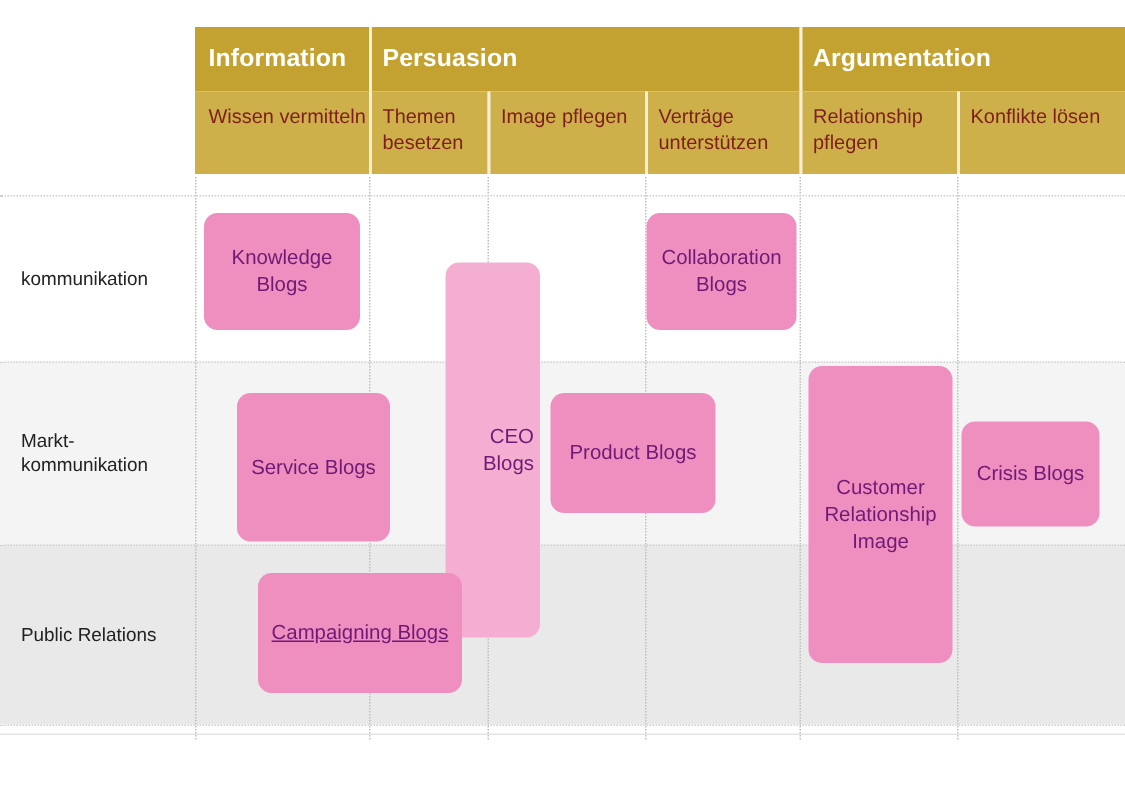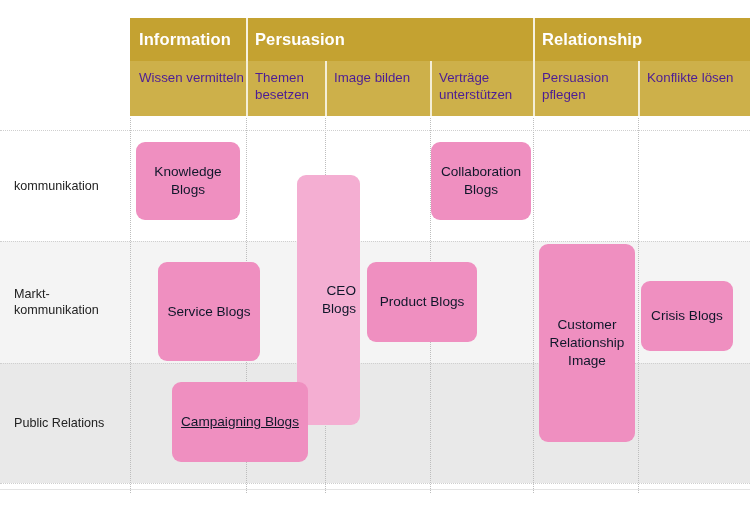--- a/index.html
+++ b/index.html
@@ -41,21 +41,21 @@
     align-items: center;
     padding-left: 9px;
     letter-spacing: .1px;
   }
 
   .hdr-sub {
     position: absolute;
     top: 61px;
     height: 55px;
     background: #cdb04a;
-    color: #4c1d95;
+    color: #7f1d1d;
     font-size: 13.3px;
     line-height: 17px;
     padding: 8px 0 0 9px;
   }
 
   
   .hdr-sub-sep {
     position: absolute;
     top: 61px;
     height: 55px;
@@ -97,21 +97,21 @@
     width: 112px;
     color: #222222;
     font-size: 12.6px;
     line-height: 16px;
   }
 
   
   .box {
     position: absolute;
     border-radius: 9px;
-    color: #0f172a;
+    color: #701a75;
     display: flex;
     align-items: center;
     justify-content: center;
     text-align: center;
     font-size: 13.6px;
     line-height: 18px;
     padding: 2px 4px;
   }
   .box.solid  { background: #ef8fc0; }
   .box.light  { background: #f4aed2; }
@@ -144,34 +144,34 @@
 
   <div id="group-headers">
       <div class="hdr-group" style="left: 130px; width: 116px;">
         <span>Information</span>
       </div>
       <div class="hdr-group" style="left: 246px; width: 287px;">
         <span>Persuasion</span>
       </div>
       <div class="hdr-group-sep" style="left: 246px;"></div>
       <div class="hdr-group" style="left: 533px; width: 217px;">
-        <span>Relationship</span>
+        <span>Argumentation</span>
       </div>
       <div class="hdr-group-sep" style="left: 533px;"></div>
     </div>
 
   <div id="sub-headers">
       <div class="hdr-sub" style="left: 130px; width: 116px;"><span>Wissen vermitteln</span></div>
       <div class="hdr-sub" style="left: 246px; width: 79px;"><span>Themen besetzen</span></div>
       <div class="hdr-sub-sep" style="left: 246px;"></div>
-      <div class="hdr-sub" style="left: 325px; width: 105px;"><span>Image bilden</span></div>
+      <div class="hdr-sub" style="left: 325px; width: 105px;"><span>Image pflegen</span></div>
       <div class="hdr-sub-sep" style="left: 325px;"></div>
       <div class="hdr-sub" style="left: 430px; width: 103px;"><span>Verträge unterstützen</span></div>
       <div class="hdr-sub-sep" style="left: 430px;"></div>
-      <div class="hdr-sub" style="left: 533px; width: 105px;"><span>Persuasion pflegen</span></div>
+      <div class="hdr-sub" style="left: 533px; width: 105px;"><span>Relationship pflegen</span></div>
       <div class="hdr-sub-sep" style="left: 533px;"></div>
       <div class="hdr-sub" style="left: 638px; width: 112px;"><span>Konflikte lösen</span></div>
       <div class="hdr-sub-sep" style="left: 638px;"></div>
     </div>
 
   <div id="gridlines">
       <div class="vline" style="left: 130px;"></div>
       <div class="vline" style="left: 246px;"></div>
       <div class="vline" style="left: 325px;"></div>
       <div class="vline" style="left: 430px;"></div>

